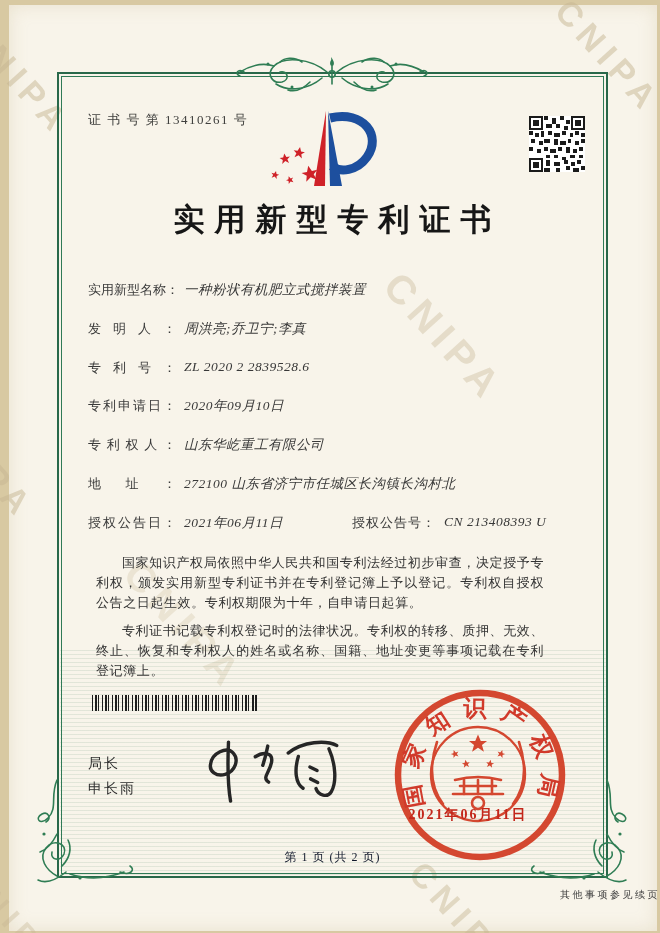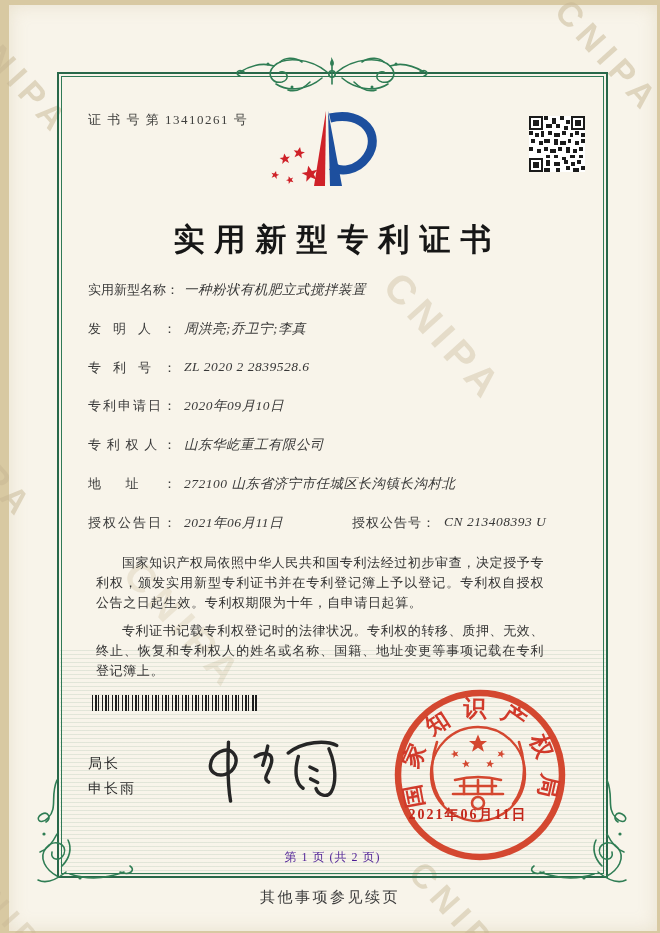--- a/index.html
+++ b/index.html
@@ -52,21 +52,21 @@
   
   .cert-no{
     position:absolute;left:88px;top:111px;
     font-size:13px;color:#40403e;letter-spacing:1.5px;white-space:nowrap;
   }
   .logo{position:absolute;left:262px;top:106px;}
   .qr{position:absolute;left:529px;top:116px;width:56px;height:56px;}
   .title{
     position:absolute;left:57px;top:199px;width:551px;
     text-align:center;font-size:31px;font-weight:bold;color:#161616;
-    letter-spacing:10px;text-indent:10px;white-space:nowrap;margin-top:20px;
+    letter-spacing:10px;text-indent:10px;white-space:nowrap;
   }
   
   .fields{position:absolute;left:88px;top:281px;width:472px;font-size:13px;color:#3a3a3a;}
   .frow{height:38.8px;display:flex;align-items:flex-start;}
   .flabel{
     display:inline-block;width:88px;flex:none;
     text-align:justify;text-align-last:justify;white-space:nowrap;
     color:#3a3a3a;
   }
   .fvalue{margin-left:8px;letter-spacing:.5px;font-size:13.5px;color:#383838;white-space:nowrap;font-style:italic;}
@@ -95,25 +95,25 @@
   .signature{position:absolute;left:183px;top:731px;}
   
   .seal{position:absolute;left:389px;top:688px;opacity:.93;}
   .seal-date{
     position:absolute;left:393px;top:806px;width:150px;text-align:center;
     font-size:14px;font-weight:bold;color:#c3271b;letter-spacing:2px;white-space:nowrap;
   }
   
   .page-no{
     position:absolute;left:57px;top:849px;width:551px;text-align:center;
-    font-size:12px;color:#4c1d95;letter-spacing:1px;
+    font-size:12px;color:#0f172a;letter-spacing:1px;
   }
   .footer-note{
-    position:absolute;left:0;top:888px;width:660px;text-align:center;
-    font-size:15px;color:#3c3c3c;letter-spacing:2.5px;
+    position:absolute;left:0;top:888px;width:660px;text-align:right;
+    font-size:10px;color:#3c3c3c;letter-spacing:2.5px;
   }
   svg{display:block;}
 </style>
 </head>
 <body>
 
 <div class="screen">
   <div class="paper"></div>
 
   <div class="wm wm1">CNIPA</div>

